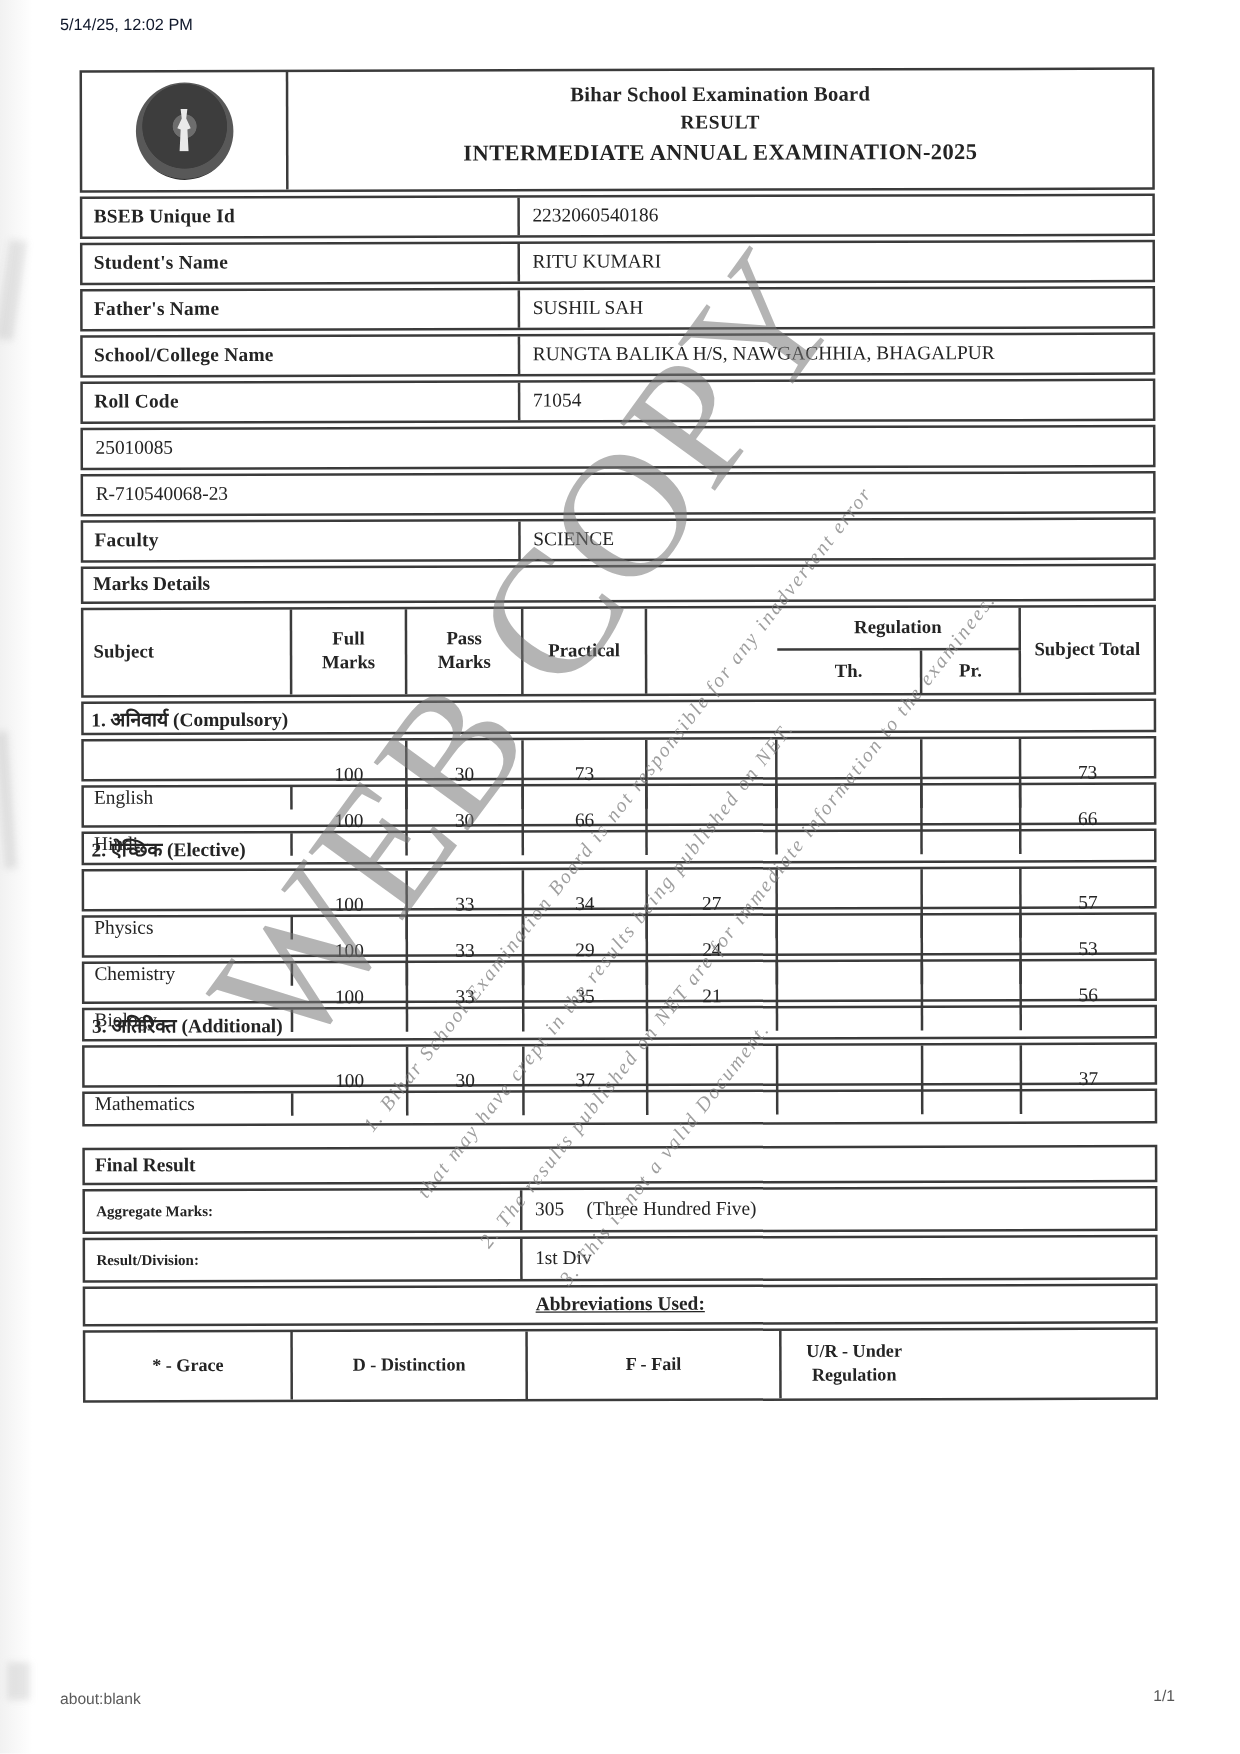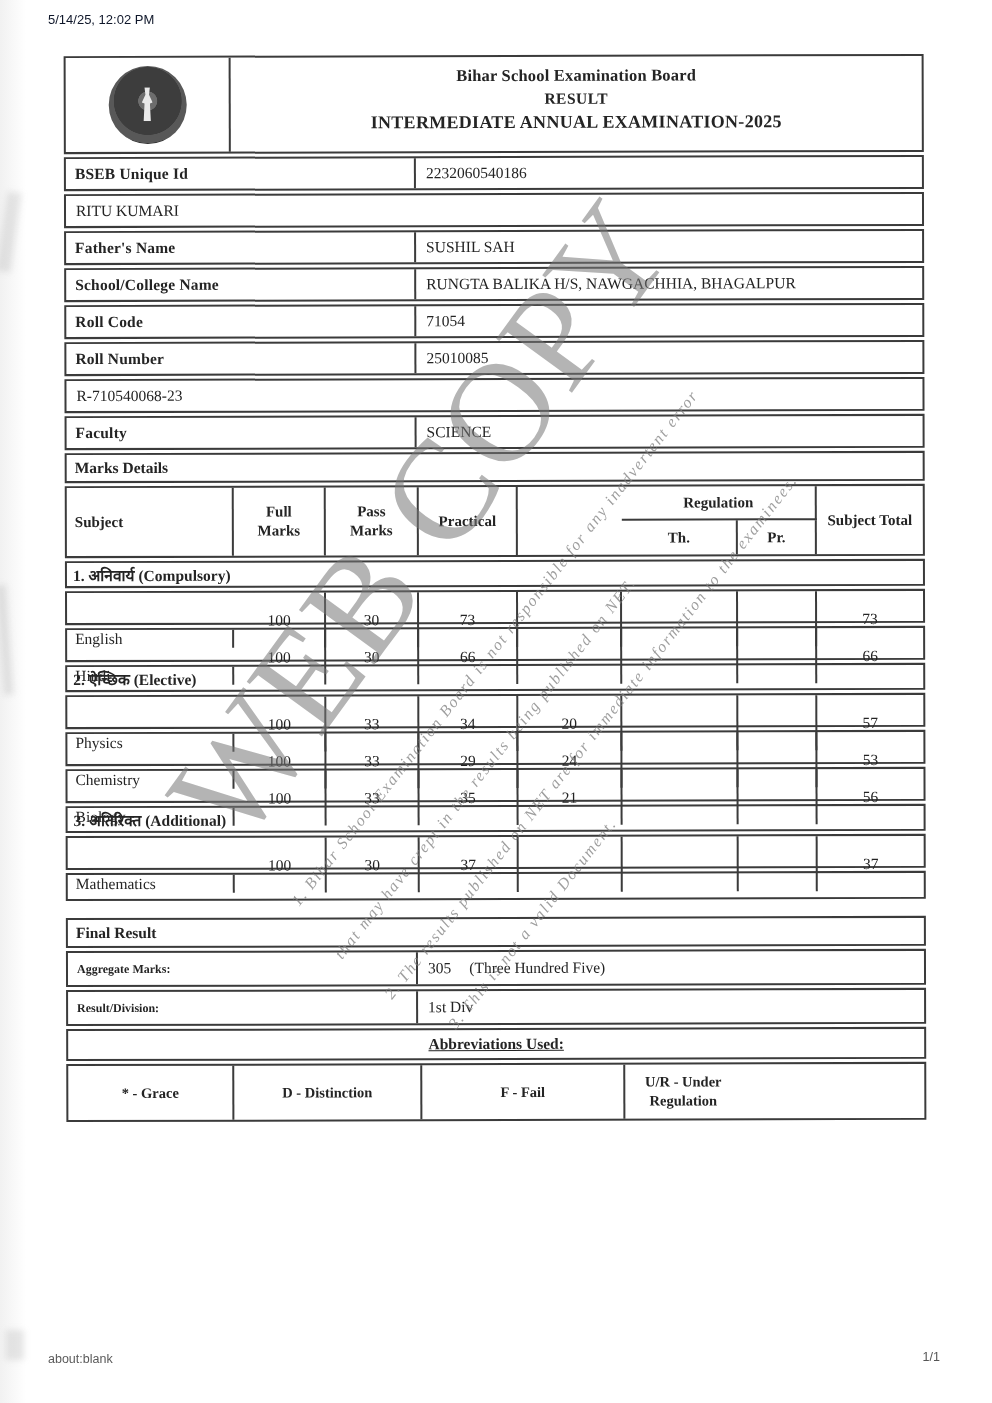--- a/index.html
+++ b/index.html
@@ -154,36 +154,36 @@
       <div class="t2">RESULT</div>
       <div class="t3">INTERMEDIATE ANNUAL EXAMINATION-2025</div>
     </div>
   </div>
 
   <div class="rowbox info-row">
     <div class="lbl">BSEB Unique Id</div>
     <div class="val">2232060540186</div>
   </div>
   <div class="rowbox info-row">
+    <div class="lbl">Student's Name</div>
     <div class="val">RITU KUMARI</div>
   </div>
   <div class="rowbox info-row">
     <div class="lbl">Father's Name</div>
     <div class="val">SUSHIL SAH</div>
   </div>
   <div class="rowbox info-row">
     <div class="lbl">School/College Name</div>
     <div class="val">RUNGTA BALIKA H/S, NAWGACHHIA, BHAGALPUR</div>
   </div>
   <div class="rowbox info-row">
     <div class="lbl">Roll Code</div>
     <div class="val">71054</div>
   </div>
   <div class="rowbox info-row">
-    <div class="lbl">Roll Number</div>
     <div class="val">25010085</div>
   </div>
   <div class="rowbox info-row">
     <div class="val">R-710540068-23</div>
   </div>
   <div class="rowbox info-row">
     <div class="lbl">Faculty</div>
     <div class="val">SCIENCE</div>
   </div>
 
@@ -223,21 +223,21 @@
     <div class="cell">66</div>
   </div>
 
   <div class="rowbox section-band">2. ऐच्छिक (Elective)</div>
 
   <div class="rowbox mcols mrow">
     <div class="cell c-subject">Physics</div>
     <div class="cell">100</div>
     <div class="cell">33</div>
     <div class="cell">34</div>
-    <div class="cell">20</div>
+    <div class="cell">27</div>
     <div class="cell"></div>
     <div class="cell"></div>
     <div class="cell">57</div>
   </div>
   <div class="rowbox mcols mrow">
     <div class="cell c-subject">Chemistry</div>
     <div class="cell">100</div>
     <div class="cell">33</div>
     <div class="cell">29</div>
     <div class="cell">24</div>

